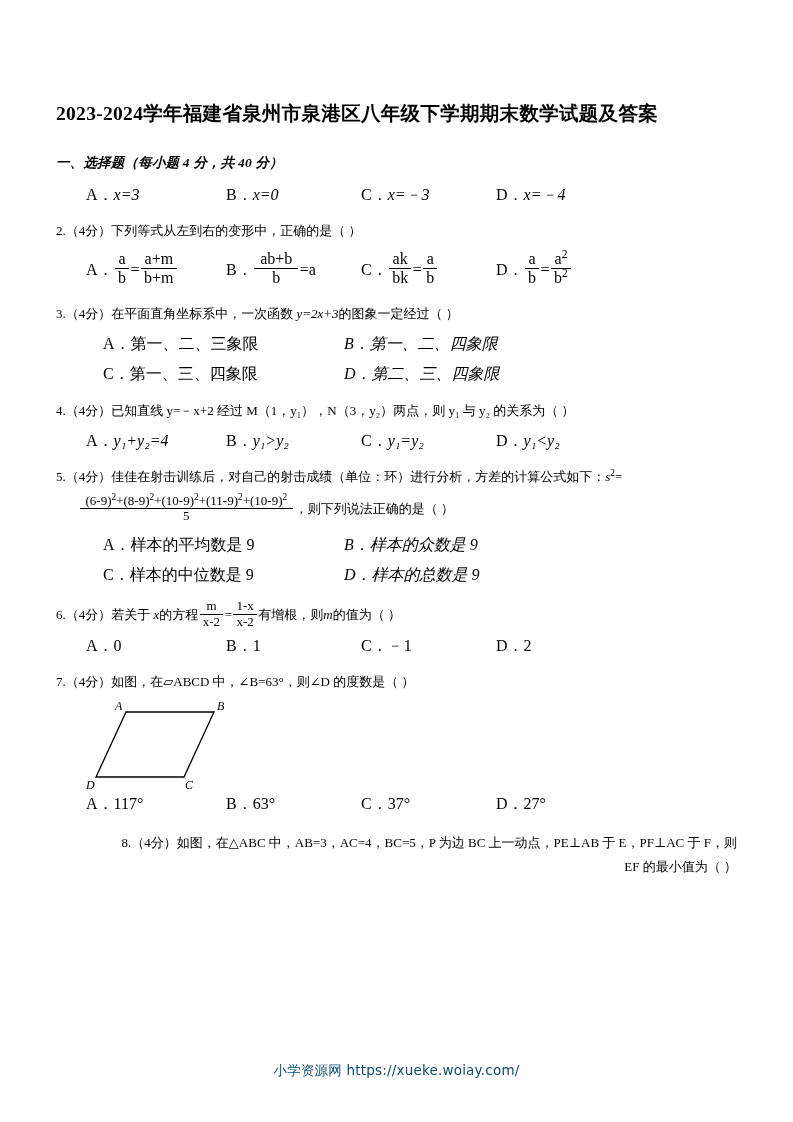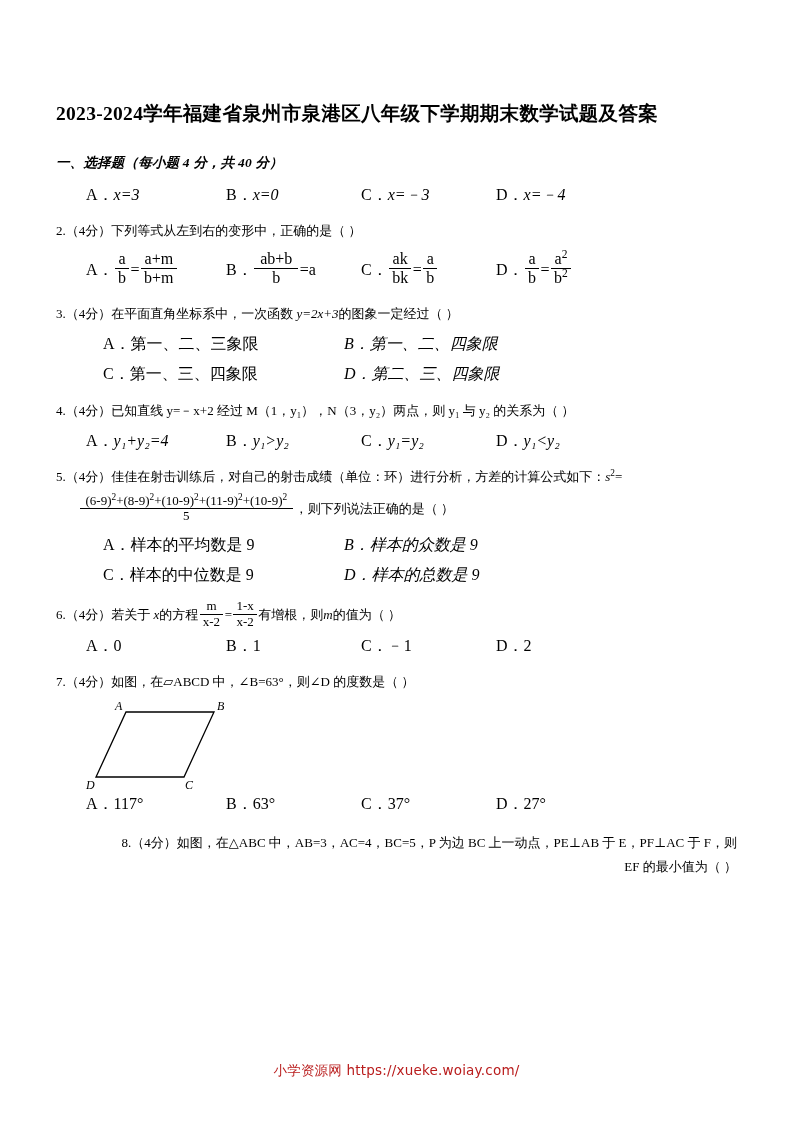--- a/index.html
+++ b/index.html
@@ -118,21 +118,21 @@
     height: 92px;
     position: relative;
   }
   .watermark {
     position: absolute;
     left: 0;
     right: 0;
     top: 1062px;
     text-align: center;
     font-size: 13.5px;
-    color: #b91c1c;
+    color: #0c4a6e;
     font-family: "DejaVu Sans", "Liberation Sans", sans-serif;
     letter-spacing: 0.2px;
   }
   .q5-formula-line {
     display: block;
     padding-left: 22px;
     line-height: 34px;
     margin-top: 2px;
   }
 </style>

